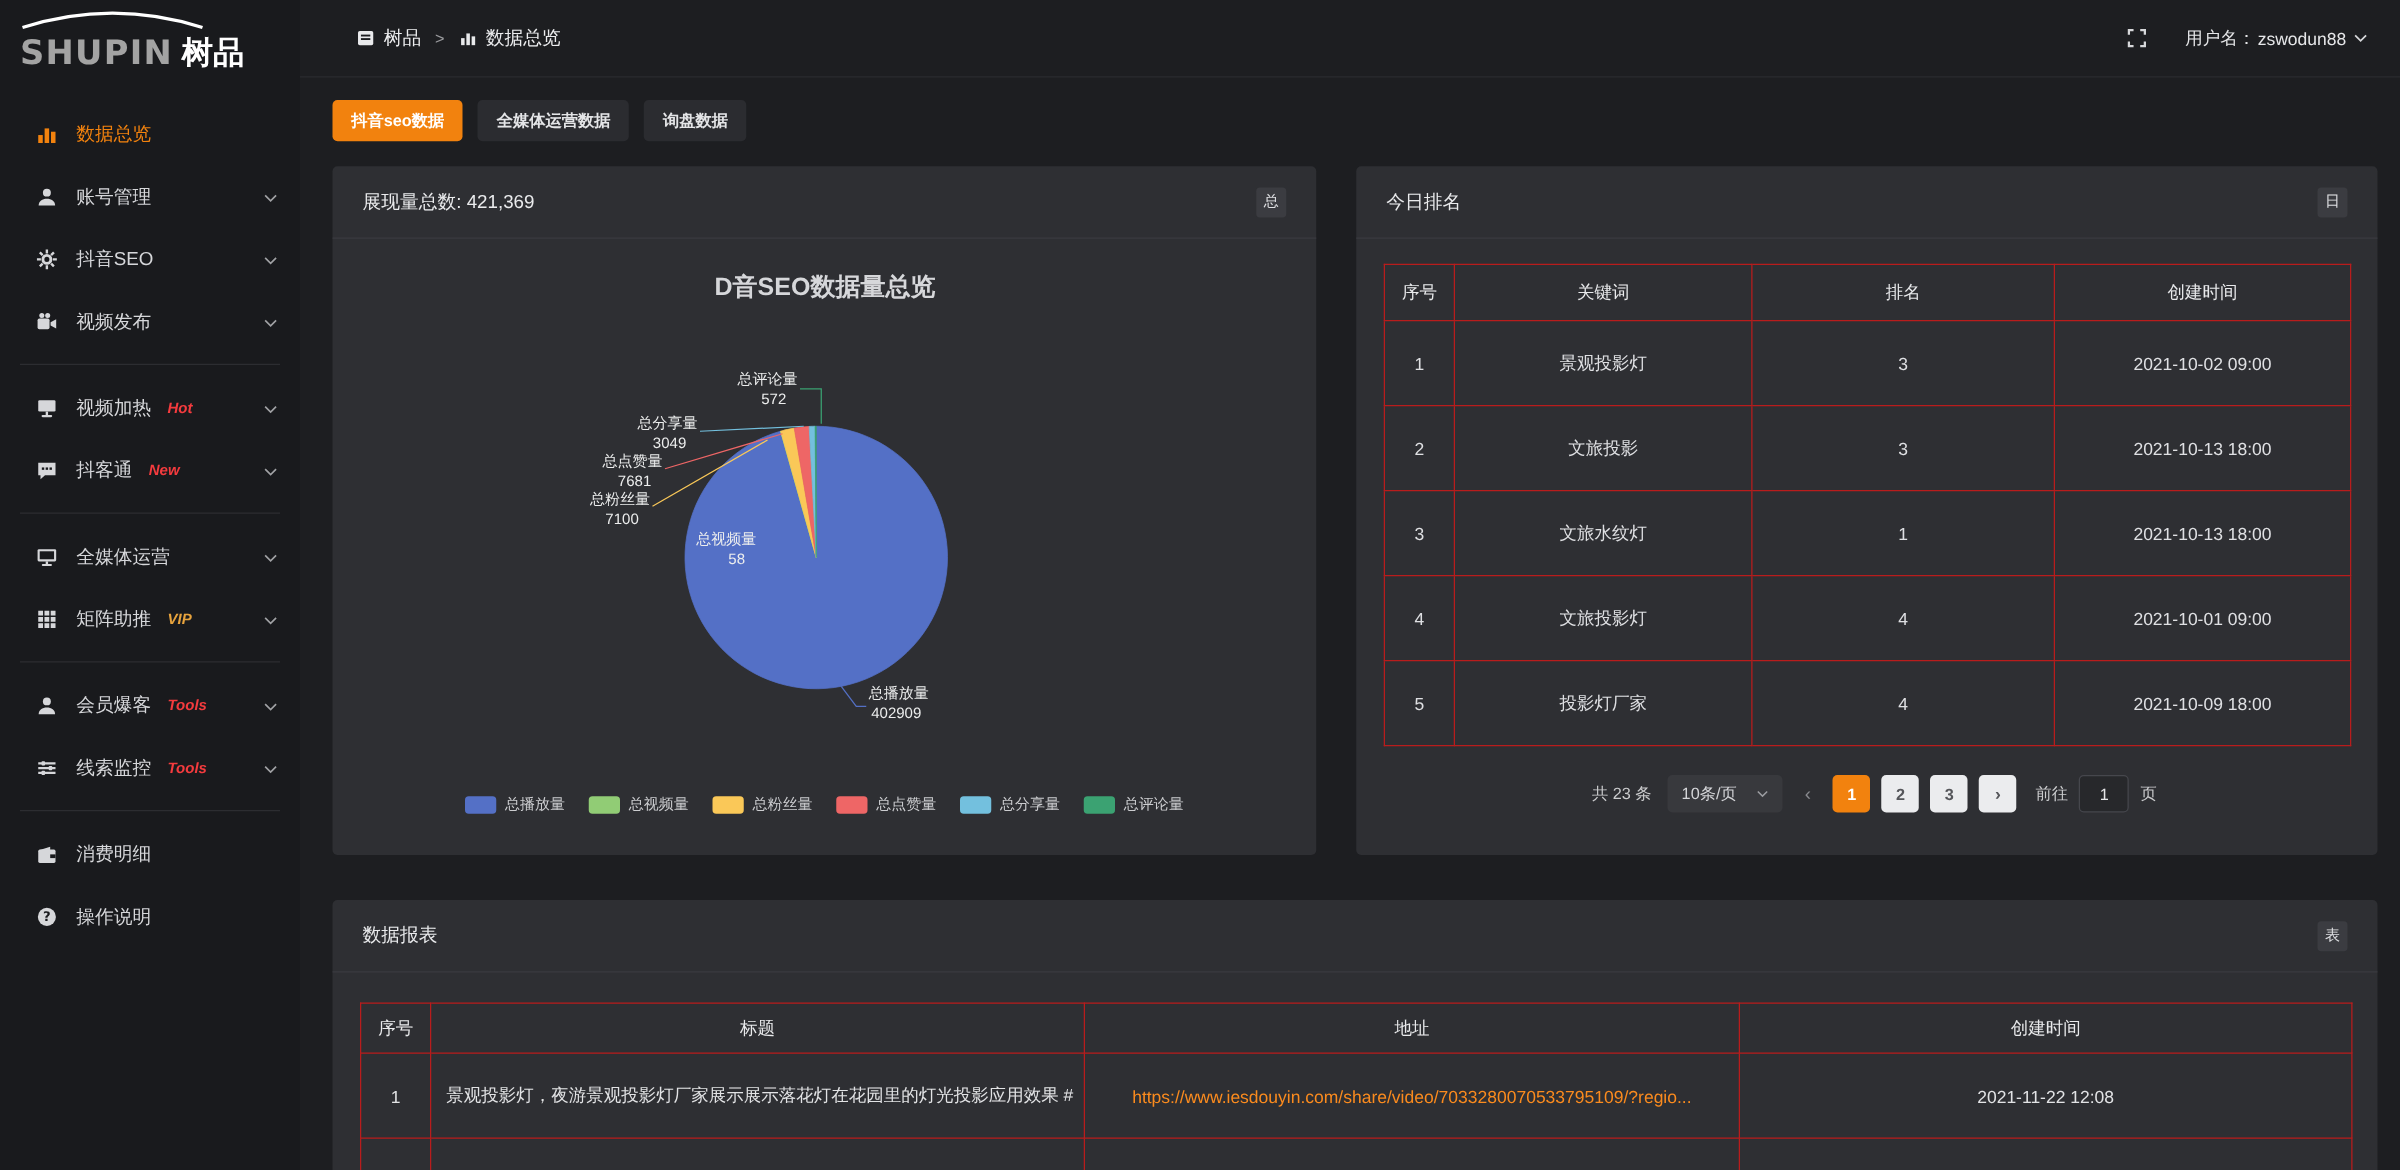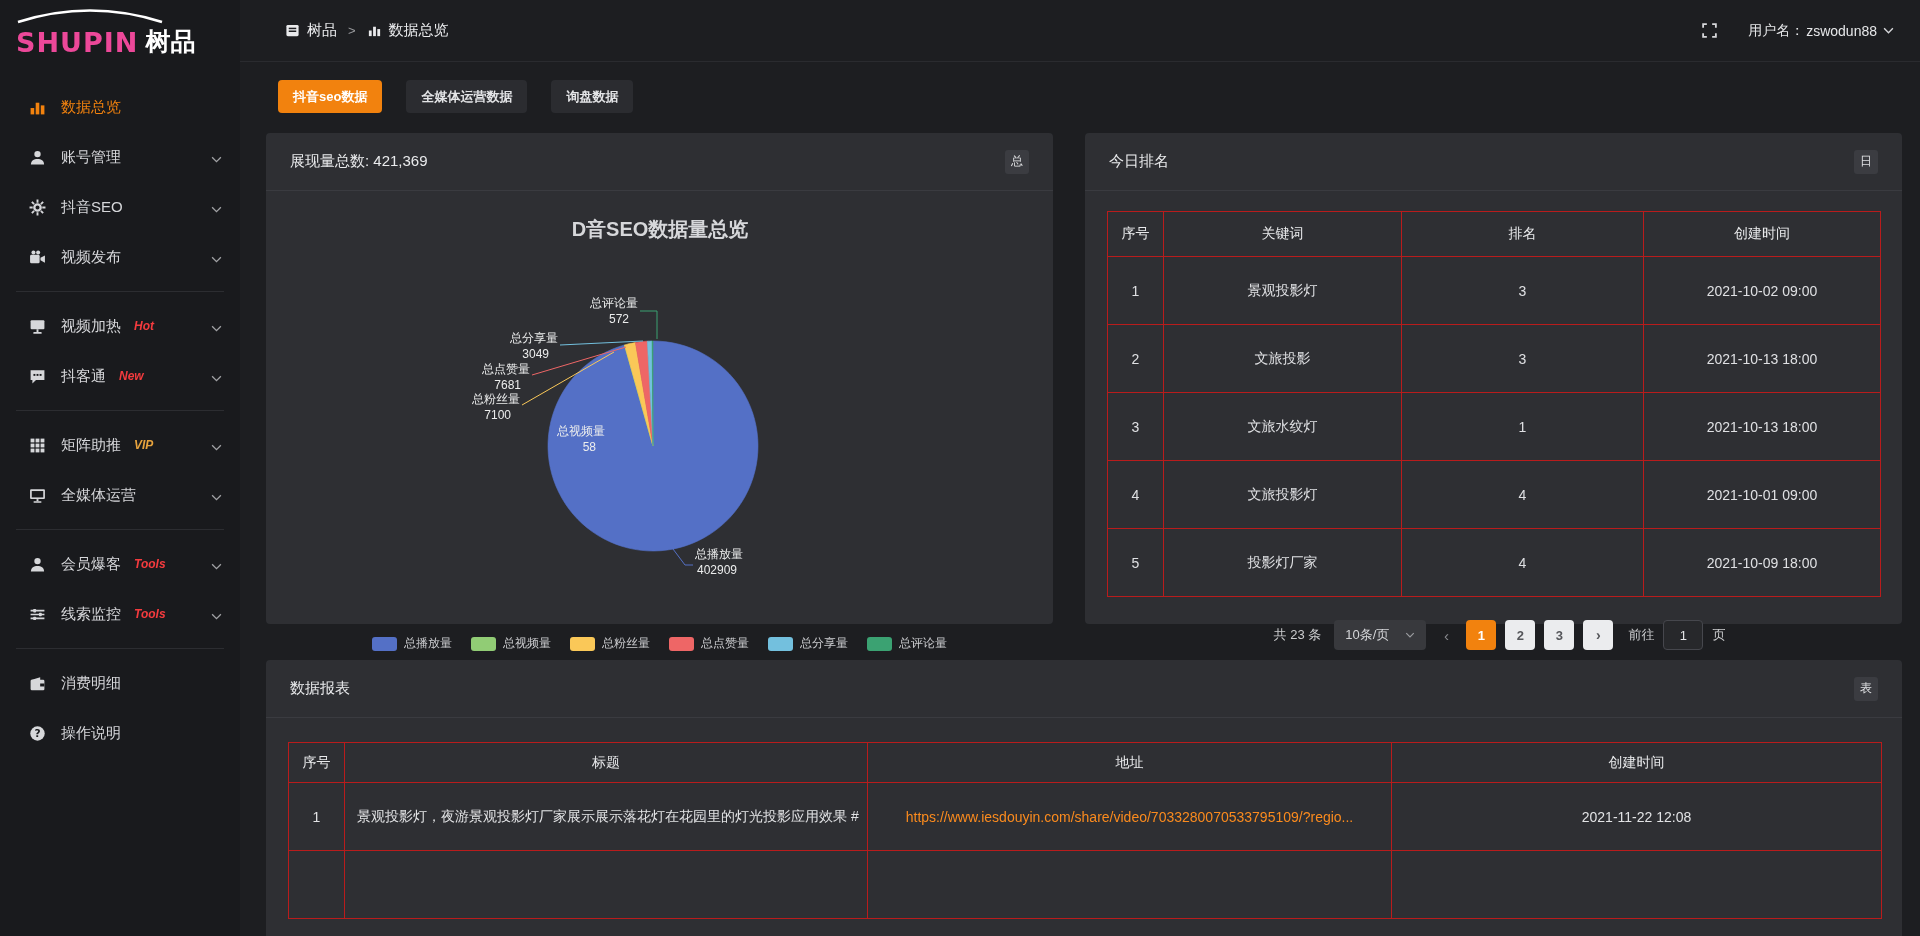--- a/index.html
+++ b/index.html
@@ -3,21 +3,21 @@
 <meta charset="utf-8">
 <style>
   * { margin:0; padding:0; box-sizing:border-box; }
   html,body { width:1920px; height:936px; overflow:hidden; }
   body { background:#1d1e21; font-family:"Liberation Sans","DejaVu Sans",sans-serif; color:#e3e4e6; }
 
   
   .sidebar { position:fixed; left:0; top:0; width:240px; height:936px; background:#191a1d; z-index:5; }
   .logo { position:relative; height:68px; display:flex; align-items:flex-end; padding:0 0 10px 16px; }
   .logo-arc { position:absolute; left:14px; top:8px; }
-  .logo-en { font-size:27px; font-weight:800; letter-spacing:1px; color:#ec4899; font-family:"DejaVu Sans",sans-serif; }
+  .logo-en { font-size:27px; font-weight:800; letter-spacing:1px; color:#a3a3a3; font-family:"DejaVu Sans",sans-serif; }
   .logo-cn { font-size:25px; font-weight:800; color:#fff; margin-left:7px; }
   .menu { margin-top:14px; }
   .menu-item { height:50px; display:flex; align-items:center; padding:0 18px 0 28px; font-size:15px; color:#d6d7da; cursor:pointer; }
   .menu-item.active { color:#f2820e; }
   .mi-icon { width:18px; height:18px; margin-right:15px; display:flex; align-items:center; justify-content:center; flex:0 0 18px; }
   .mi-icon svg { display:block; }
   .mi-badge { font-size:12px; font-weight:bold; font-style:italic; margin-left:13px; }
   .badge-red { color:#f43b3e; }
   .badge-gold { color:#e7a33d; }
   .mi-chevron { margin-left:auto; opacity:.85; }
@@ -28,24 +28,24 @@
   .topbar { height:62px; display:flex; align-items:center; justify-content:space-between; padding:0 26px 0 45px; border-bottom:1px solid #2a2b2f; }
   .breadcrumb { display:flex; align-items:center; gap:9px; font-size:15px; color:#ecedef; }
   .bc-sep { color:#9a9b9e; font-size:13px; margin:0 2px; }
   .bc-item { display:flex; align-items:center; gap:7px; cursor:pointer; }
   .user-area { display:flex; align-items:center; font-size:14px; color:#e6e7e9; }
   .fullscreen-btn { cursor:pointer; display:flex; margin-right:30px; }
   .username { display:flex; align-items:center; gap:6px; cursor:pointer; }
 
   .content { padding:18px 18px 0 26px; }
   .tabs { display:flex; gap:12px; }
-  .tab { height:33px; padding:0 15px; display:flex; align-items:center; border-radius:4px; background:#2b2c30; color:#e4e5e7; font-size:13px; font-weight:bold; cursor:pointer;margin-left:12px; }
+  .tab { height:33px; padding:0 15px; display:flex; align-items:center; border-radius:4px; background:#2b2c30; color:#e4e5e7; font-size:13px; font-weight:bold; cursor:pointer; }
   .tab.active { background:#f2820e; color:#fff; }
 
-  .panels-row { display:flex; gap:32px; margin-top:20px; height:491px; }
+  .panels-row { display:flex; gap:32px; margin-top:20px; height:551px; }
   .panel { background:#2e2f33; border-radius:4px; }
   .panel-header { height:58px; display:flex; align-items:center; justify-content:space-between; padding:0 24px; font-size:15px; color:#eaebed; border-bottom:1px solid #3a3b40; }
   .corner-badge { width:24px; height:24px; border-radius:3px; background:#3b3c41; color:#dfe0e3; font-size:12px; display:flex; align-items:center; justify-content:center; cursor:pointer; }
 
   .panel.overview { width:787px; }
   .chart-area { position:relative; height:492px; }
   #pie-svg { position:absolute; left:0; top:0; }
   .legend { position:absolute; left:0; right:0; top:444px; display:flex; justify-content:center; align-items:center; gap:19px; }
   .legend-item { display:flex; align-items:center; gap:7px; cursor:pointer; }
   .legend-swatch { width:25px; height:14px; border-radius:3px; }
@@ -159,52 +159,52 @@
             <rect x="10" y="5.6" width="1.8" height="1.8" fill="#191a1d"></rect>
           </svg>
         </span>
         <span>抖客通</span>
         <span class="mi-badge badge-red">New</span>
         <span class="mi-chevron"><svg width="11" height="7" viewBox="0 0 12 8">
             <path d="M1 1.5L6 6.5L11 1.5" stroke="#b9babd" stroke-width="1.5" fill="none"></path>
           </svg></span>
       </div>
       <div class="menu-divider"></div>
+      <div class="menu-item">
+        <span class="mi-icon">
+          <svg width="17" height="17" viewBox="0 0 16 16">
+            <rect x="1" y="2.2" width="14" height="9.2" rx="1" fill="#d6d7da"></rect>
+            <rect x="2.6" y="3.8" width="10.8" height="6" fill="#191a1d"></rect>
+            <rect x="7.1" y="11.4" width="1.8" height="2" fill="#d6d7da"></rect>
+            <rect x="4.2" y="13.4" width="7.6" height="1.5" rx="0.7" fill="#d6d7da"></rect>
+          </svg>
+        </span>
+        <span>全媒体运营</span>
+        <span class="mi-chevron"><svg width="11" height="7" viewBox="0 0 12 8">
+            <path d="M1 1.5L6 6.5L11 1.5" stroke="#b9babd" stroke-width="1.5" fill="none"></path>
+          </svg></span>
+      </div>
       <div class="menu-item">
         <span class="mi-icon">
           <svg width="17" height="17" viewBox="0 0 16 16">
             <g fill="#d6d7da">
               <rect x="1.5" y="1.5" width="3.6" height="3.6"></rect>
               <rect x="6.2" y="1.5" width="3.6" height="3.6"></rect>
               <rect x="10.9" y="1.5" width="3.6" height="3.6"></rect>
               <rect x="1.5" y="6.2" width="3.6" height="3.6"></rect>
               <rect x="6.2" y="6.2" width="3.6" height="3.6"></rect>
               <rect x="10.9" y="6.2" width="3.6" height="3.6"></rect>
               <rect x="1.5" y="10.9" width="3.6" height="3.6"></rect>
               <rect x="6.2" y="10.9" width="3.6" height="3.6"></rect>
               <rect x="10.9" y="10.9" width="3.6" height="3.6"></rect>
             </g>
           </svg>
         </span>
         <span>矩阵助推</span>
         <span class="mi-badge badge-gold">VIP</span>
-        <span class="mi-chevron"><svg width="11" height="7" viewBox="0 0 12 8">
-            <path d="M1 1.5L6 6.5L11 1.5" stroke="#b9babd" stroke-width="1.5" fill="none"></path>
-          </svg></span>
-      </div>
-      <div class="menu-item">
-        <span class="mi-icon">
-          <svg width="17" height="17" viewBox="0 0 16 16">
-            <rect x="1" y="2.2" width="14" height="9.2" rx="1" fill="#d6d7da"></rect>
-            <rect x="2.6" y="3.8" width="10.8" height="6" fill="#191a1d"></rect>
-            <rect x="7.1" y="11.4" width="1.8" height="2" fill="#d6d7da"></rect>
-            <rect x="4.2" y="13.4" width="7.6" height="1.5" rx="0.7" fill="#d6d7da"></rect>
-          </svg>
-        </span>
-        <span>全媒体运营</span>
         <span class="mi-chevron"><svg width="11" height="7" viewBox="0 0 12 8">
             <path d="M1 1.5L6 6.5L11 1.5" stroke="#b9babd" stroke-width="1.5" fill="none"></path>
           </svg></span>
       </div>
       <div class="menu-divider"></div>
       <div class="menu-item">
         <span class="mi-icon">
           <svg width="17" height="17" viewBox="0 0 16 16">
             <circle cx="8" cy="4.8" r="3" fill="#d6d7da"></circle>
             <path d="M1.8 14.5c0-3.4 2.8-5.1 6.2-5.1s6.2 1.7 6.2 5.1z" fill="#d6d7da"></path>

